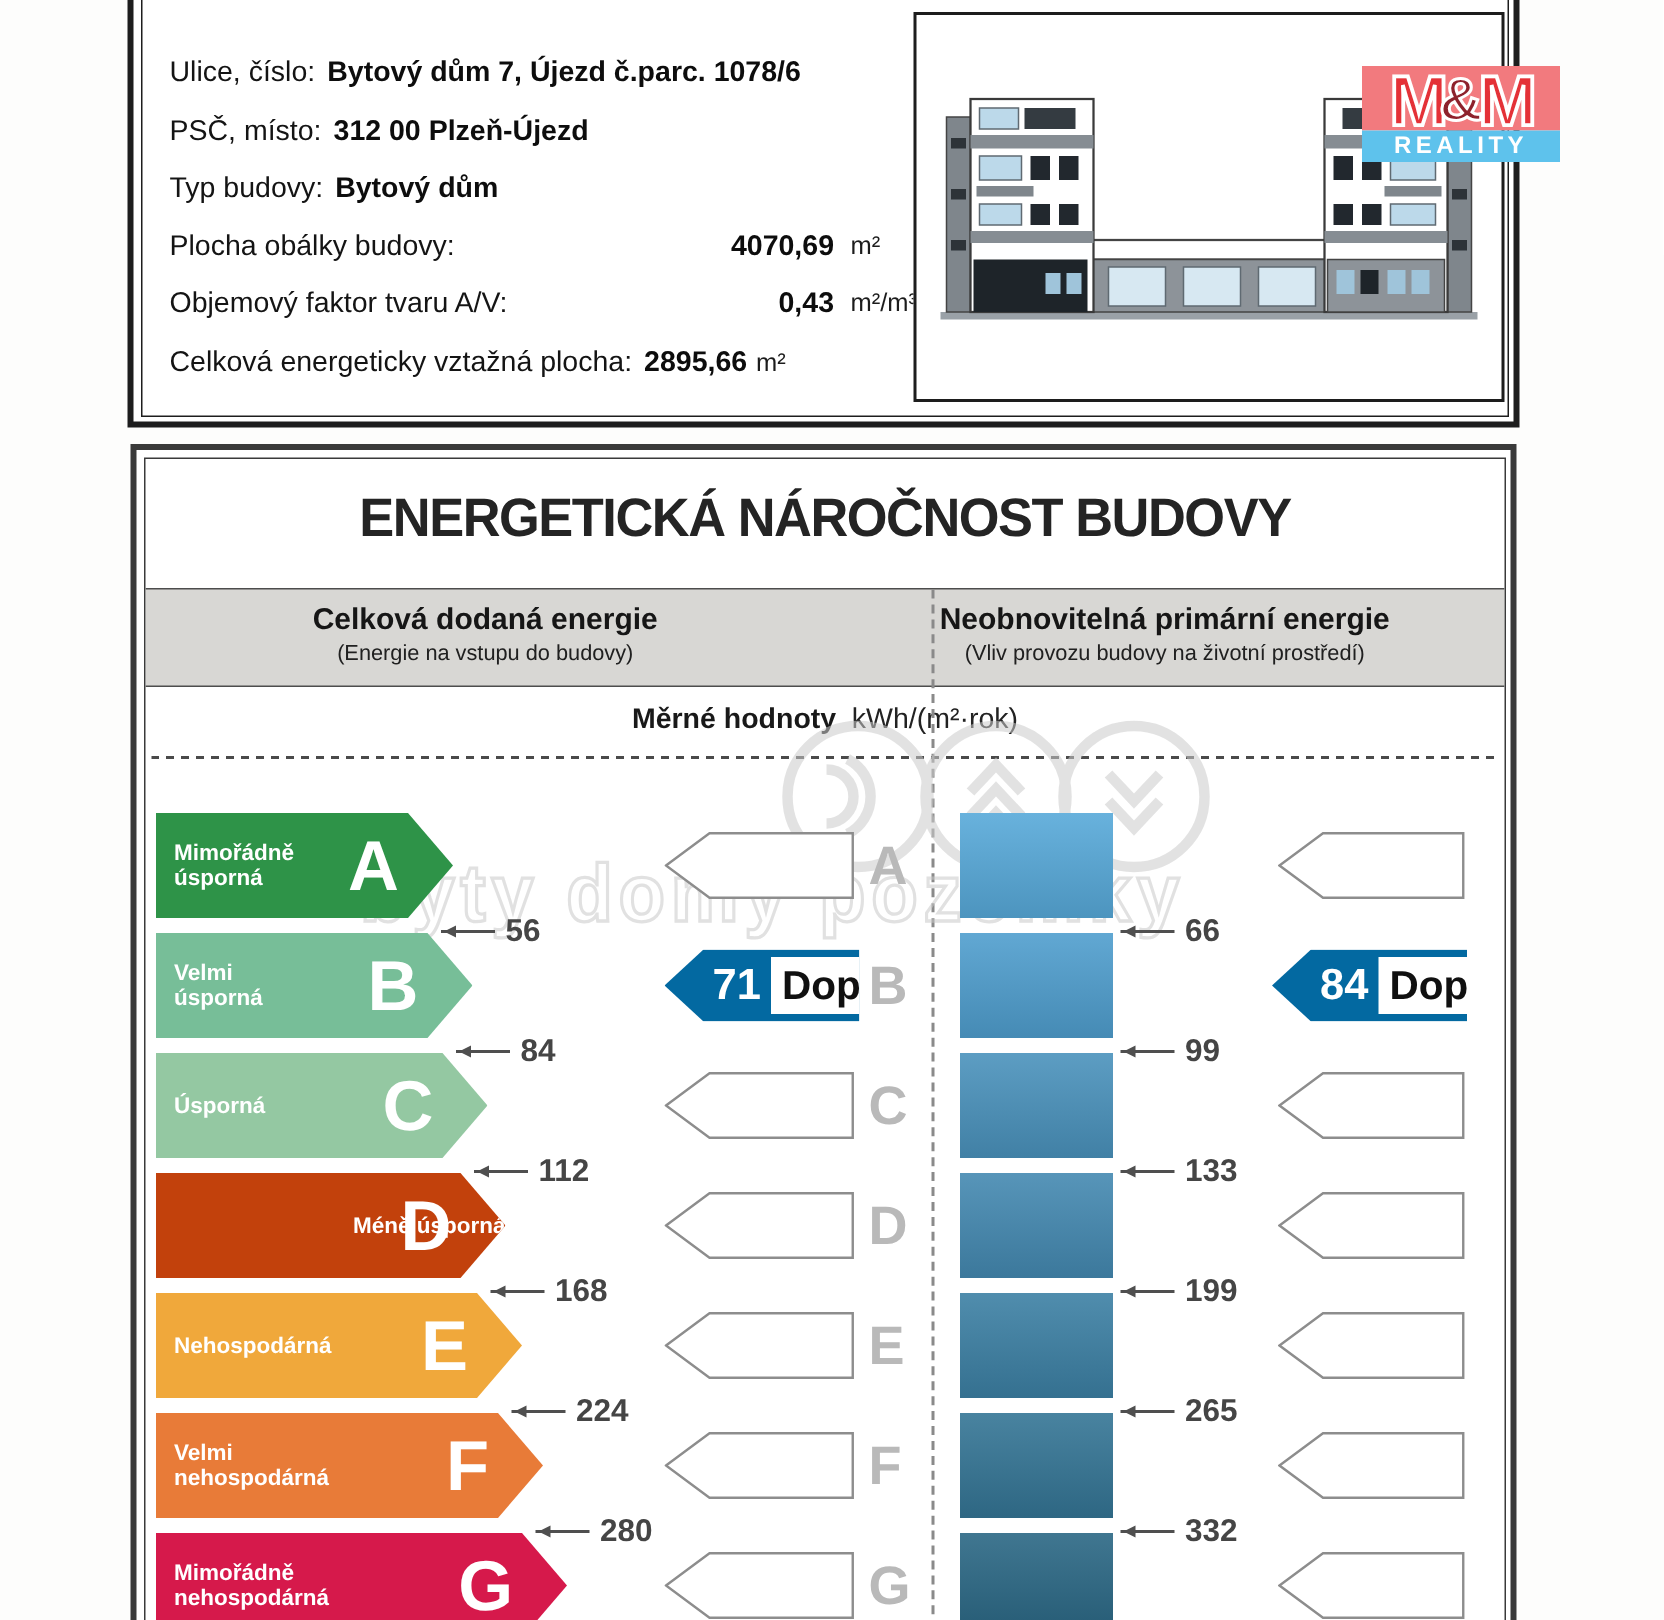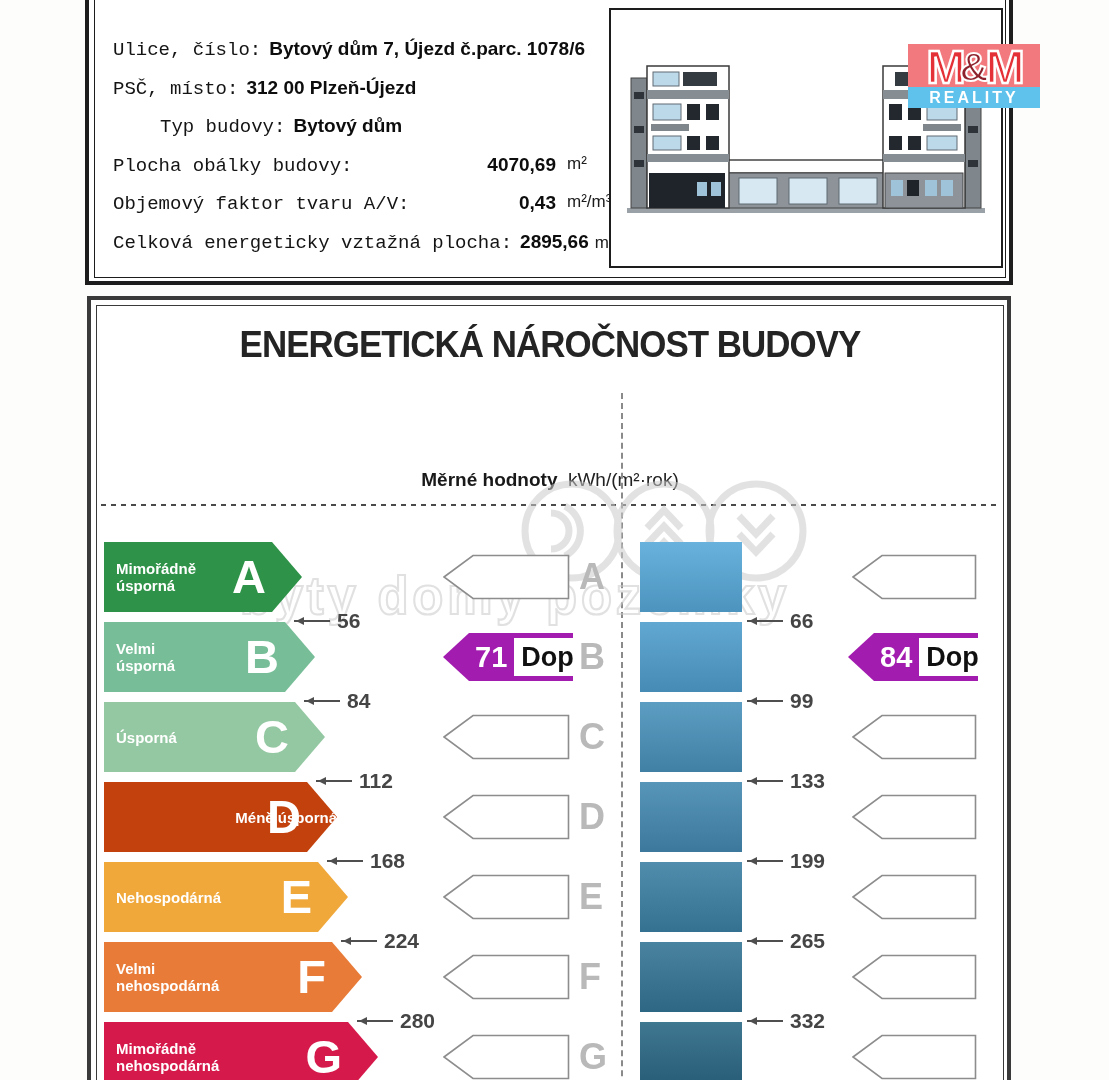--- a/index.html
+++ b/index.html
@@ -4,21 +4,21 @@
 <style>
   html,body{margin:0;padding:0;background:#fff;}
   .page{position:relative;width:1109px;height:1080px;background:#fdfdfc;overflow:hidden;
         font-family:"Liberation Sans","DejaVu Sans",sans-serif;color:#1c1c1c;}
 
   
   .top-box{position:absolute;left:85px;top:-14px;width:910px;height:281px;
            border:4px solid #1d1d1d;padding:5px;background:#fff;}
   .top-box-inner{position:relative;width:100%;height:100%;border:1px solid #1d1d1d;}
   .info-row{position:absolute;left:18px;width:505px;height:32px;font-size:19px;white-space:nowrap;}
-  .info-row .lbl{color:#141414;font-family:Liberation Mono, monospace;}
+  .info-row .lbl{color:#141414;}
   .info-row .val{font-weight:bold;color:#0d0d0d;margin-left:8px;}
   .info-row .unit{margin-left:6px;font-size:17px;}
   .info-row.right-anchored .val{position:absolute;right:62px;margin-left:13px;}
   .info-row.right-anchored .unit{position:absolute;left:448px;}
 
   .img-box{position:absolute;left:514px;top:12px;width:390px;height:256px;border:2px solid #1d1d1d;background:#fff;}
   .bld{position:absolute;left:0;top:22px;width:390px;height:230px;}
 
   
   .logo{position:absolute;left:908px;top:44px;width:132px;height:62px;z-index:9;}
@@ -55,38 +55,38 @@
   .class-letter{position:absolute;right:38px;top:0;height:70px;line-height:70px;font-size:47px;
                 font-weight:800;color:#fff;}
   .thr{position:absolute;display:flex;align-items:center;gap:7px;height:20px;}
   .tarrow{width:36px;height:0;border-top:2px solid #4f4f4f;position:relative;}
   .tarrow::before{content:'';position:absolute;left:-2px;top:-5px;border:4px solid transparent;
                   border-right:8px solid #4f4f4f;}
   .tnum{font-size:21px;font-weight:600;color:#454545;line-height:20px;}
   .slot-letter{position:absolute;left:482px;top:14px;font-size:36px;font-weight:800;color:#b9b9b9;line-height:42px;}
   .blue-block{position:absolute;left:543px;top:0;width:102px;height:70px;
               background-image:linear-gradient(rgba(255,255,255,.10),rgba(0,0,0,.12));}
-  .value-arrow{position:absolute;top:11px;height:48px;width:130px;background:#a21caf;display:flex;
+  .value-arrow{position:absolute;top:11px;height:48px;width:130px;background:#0369a1;display:flex;
                align-items:center;clip-path:polygon(26px 0,100% 0,100% 100%,26px 100%,0 50%);}
   .value-num{color:#fff;font-size:29px;font-weight:800;margin-left:32px;}
   .dop-box{background:#fff;color:#101010;font-size:27px;font-weight:800;height:38px;line-height:38px;
            padding:0 7px;margin-left:7px;margin-right:5px;}
   .wm{position:absolute;left:0;top:150px;width:904px;height:260px;opacity:.55;pointer-events:none;}
 </style>
 </head>
 <body>
 
 <div class="page">
 
   <div class="top-box">
     <div class="top-box-inner">
       <div id="info-rows">
           <div class="info-row" style="top: 42px;"><span class="lbl">Ulice, číslo:</span><span class="val">Bytový dům 7, Újezd č.parc. 1078/6</span></div>
           <div class="info-row" style="top: 80.5px;"><span class="lbl">PSČ, místo:</span><span class="val">312 00 Plzeň-Újezd</span></div>
-          <div class="info-row" style="top: 119px; margin-left: 47px;"><span class="lbl">Typ budovy:</span><span class="val">Bytový dům</span></div>
+          <div class="info-row" style="top: 119px;"><span class="lbl">Typ budovy:</span><span class="val">Bytový dům</span></div>
           <div class="info-row right-anchored" style="top: 157.5px;"><span class="lbl">Plocha obálky budovy:</span><span class="val">4070,69</span><span class="unit">m²</span></div>
           <div class="info-row right-anchored" style="top: 196px;"><span class="lbl">Objemový faktor tvaru A/V:</span><span class="val">0,43</span><span class="unit">m²/m³</span></div>
           <div class="info-row" style="top: 234.5px;"><span class="lbl">Celková energeticky vztažná plocha:</span><span class="val">2895,66</span><span class="unit">m²</span></div>
         </div>
       <div class="img-box">
         <svg class="bld" viewBox="0 0 390 230">
           <rect x="16" y="176" width="358" height="5" fill="#9aa1a7"></rect>
 
           <rect x="114" y="128" width="164" height="13" fill="#ffffff" stroke="#444" stroke-width="1.5"></rect>
           <rect x="114" y="141" width="164" height="35" fill="#8d9399" stroke="#444" stroke-width="1"></rect>
@@ -149,20 +149,30 @@
         <span class="lm">M</span>
     </div>
     <div class="logo-strip">REALITY</div>
   </div>
 
   <div class="lower">
     <div class="lower-inner">
 
       <div class="cert-title">ENERGETICKÁ NÁROČNOST BUDOVY</div>
 
+      <div class="gray-band">
+        <div class="band-half">
+          <div class="band-title">Celková dodaná energie</div>
+          <div class="band-sub">(Energie na vstupu do budovy)</div>
+        </div>
+        <div class="band-half">
+          <div class="band-title">Neobnovitelná primární energie</div>
+          <div class="band-sub">(Vliv provozu budovy na životní prostředí)</div>
+        </div>
+      </div>
 
       <div class="units-row">
         <span class="units-label">Měrné hodnoty</span>
         <span class="units-unit">kWh/(m²·rok)</span>
       </div>
 
       <div class="dash-line"></div>
       <div class="v-divider"></div>
 
       <svg class="wm" viewBox="0 0 904 260">

